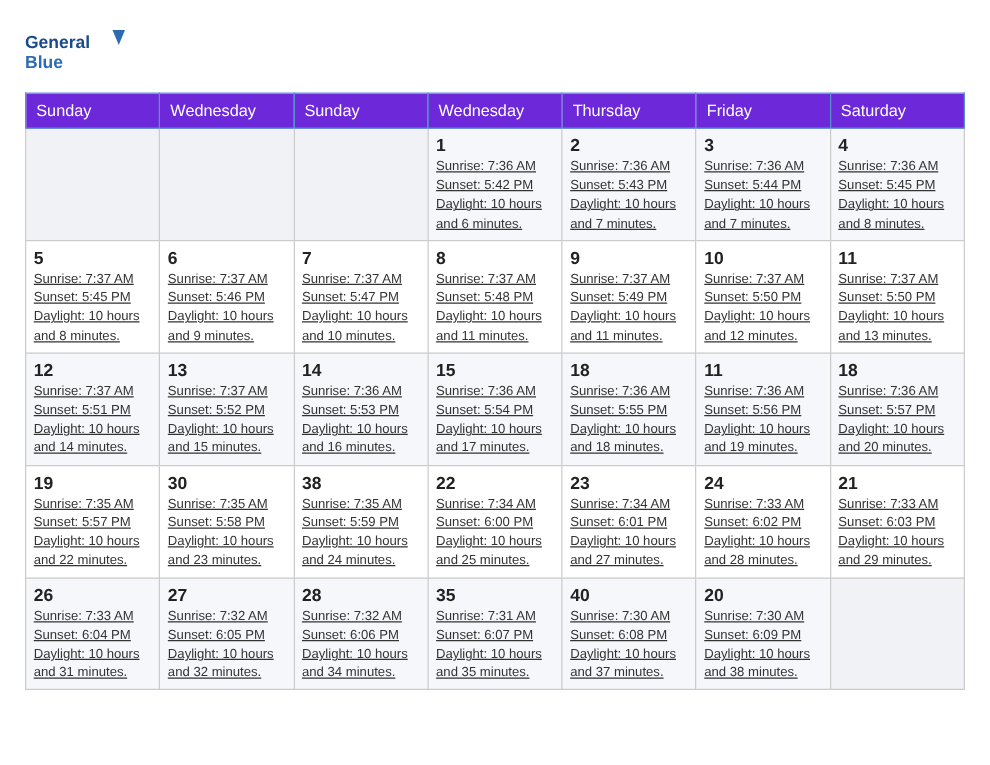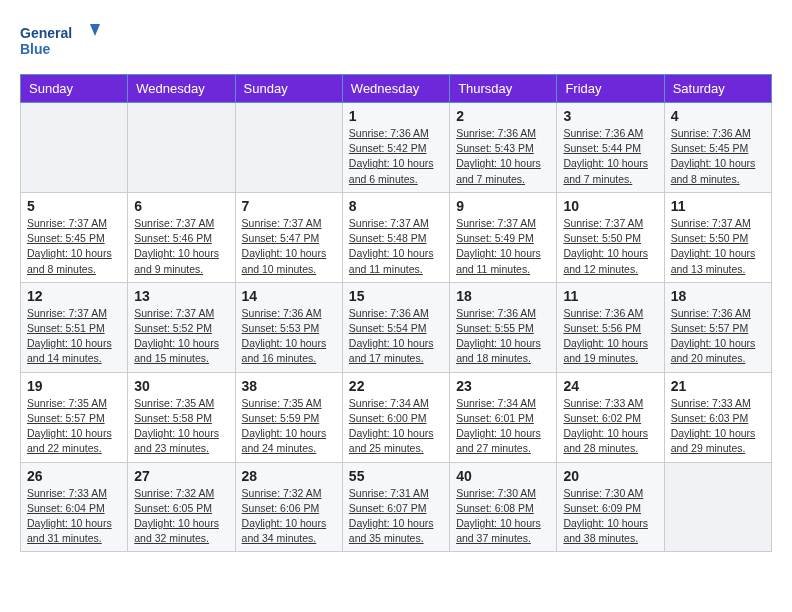--- a/index.html
+++ b/index.html
@@ -226,21 +226,21 @@
         </td>
         <td>
           <span class="day-num">27</span>
           <div class="day-info">Sunrise: 7:32 AM<br>Sunset: 6:05 PM<br>Daylight: 10 hours<br>and 32 minutes.</div>
         </td>
         <td>
           <span class="day-num">28</span>
           <div class="day-info">Sunrise: 7:32 AM<br>Sunset: 6:06 PM<br>Daylight: 10 hours<br>and 34 minutes.</div>
         </td>
         <td>
-          <span class="day-num">55</span>
+          <span class="day-num">35</span>
           <div class="day-info">Sunrise: 7:31 AM<br>Sunset: 6:07 PM<br>Daylight: 10 hours<br>and 35 minutes.</div>
         </td>
         <td>
           <span class="day-num">40</span>
           <div class="day-info">Sunrise: 7:30 AM<br>Sunset: 6:08 PM<br>Daylight: 10 hours<br>and 37 minutes.</div>
         </td>
         <td>
           <span class="day-num">20</span>
           <div class="day-info">Sunrise: 7:30 AM<br>Sunset: 6:09 PM<br>Daylight: 10 hours<br>and 38 minutes.</div>
         </td>

